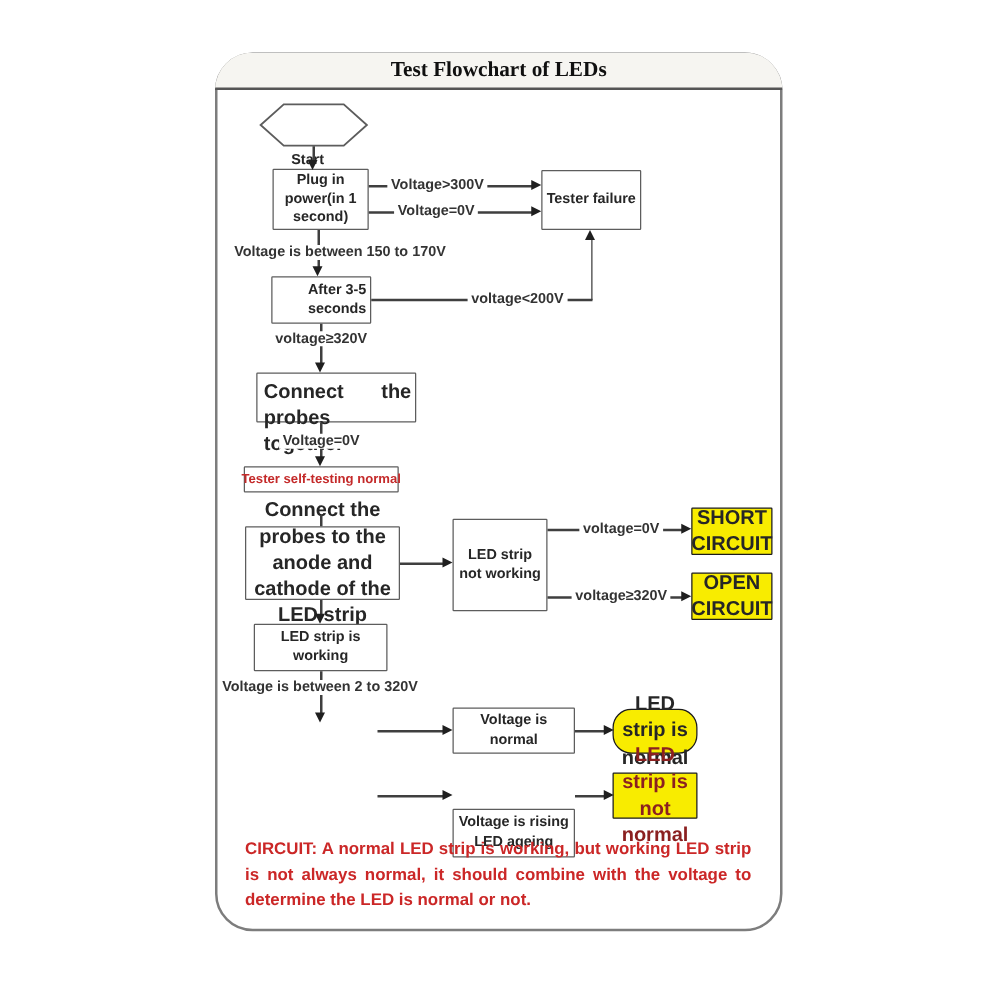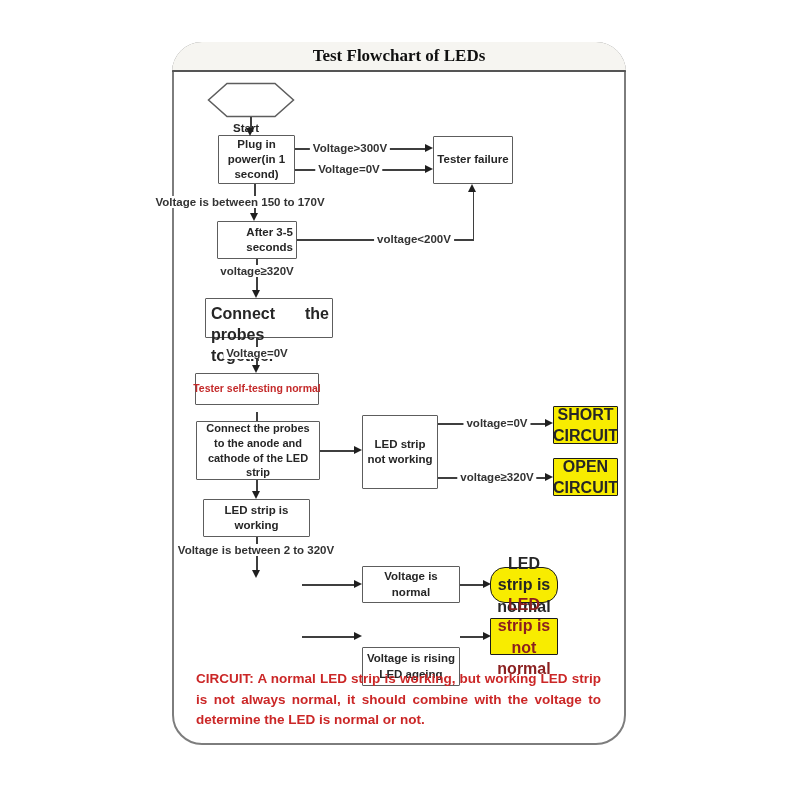--- a/index.html
+++ b/index.html
@@ -50,37 +50,37 @@
       <polygon points="20,1.5 68,1.5 86.5,18 68,34.5 20,34.5 1.5,18" fill="#ffffff" stroke="#5d5d5d" stroke-width="1.5"></polygon>
     </svg>
     <div class="hex-text">Start
 Testing</div>
   </div>
 
   <div class="node" style="left:218px;top:135px;width:77px;height:49px;">Plug in power(in 1 second)</div>
   <div class="node" style="left:433px;top:136px;width:80px;height:48px;">Tester failure</div>
   <div class="node" style="left:217px;top:221px;width:80px;height:38px;text-align:right;">After 3-5 seconds</div>
   <div class="node justify-box" style="left:205px;top:298px;width:128px;height:40px;font-size:16px;">Connect the probes together</div>
-  <div class="node red-text" style="left:195px;top:373px;width:124px;height:32px;">Tester self-testing normal</div>
-  <div class="node" style="left:196px;top:421px;width:124px;height:59px;font-size:11px;">Connect the probes to the anode and cathode of the LED strip</div>
+  <div class="node red-text" style="left:195px;top:373px;width:124px;height:21px;">Tester self-testing normal</div>
+  <div class="node" style="left:196px;top:421px;width:124px;height:59px;font-size:16px;">Connect the probes to the anode and cathode of the LED strip</div>
   <div class="node" style="left:362px;top:415px;width:76px;height:74px;">LED strip not working</div>
   <div class="node yellow" style="left:553px;top:406px;width:65px;height:38px;">SHORT CIRCUIT</div>
   <div class="node yellow" style="left:553px;top:458px;width:65px;height:38px;">OPEN CIRCUIT</div>
   <div class="node" style="left:203px;top:499px;width:107px;height:38px;">LED strip is working</div>
   <div class="node" style="left:362px;top:566px;width:98px;height:37px;">Voltage is normal</div>
   <div class="node" style="left:362px;top:617px;width:98px;height:39px;margin-top:30px;">Voltage is rising LED ageing</div>
   <div class="node yellow" style="left:490px;top:567px;width:68px;height:36px;font-weight:700;border-radius:15px;">LED strip is normal</div>
   <div class="node yellow dark-red-text" style="left:490px;top:618px;width:68px;height:37px;">LED strip is not normal</div>
 
   <div class="vline" style="left:250px;top:117px;height:12px;"></div>
   <div class="ah ah-d" style="left:246px;top:128px;"></div>
 
   <div class="vline" style="left:254px;top:184px;height:30px;"></div>
   <div class="ah ah-d" style="left:250px;top:213px;"></div>
-  <div class="elabel" style="left:240px;top:196px;">Voltage is between 150 to 170V</div>
+  <div class="elabel" style="left:272px;top:196px;">Voltage is between 150 to 170V</div>
 
   <div class="vline" style="left:256px;top:259px;height:32px;"></div>
   <div class="ah ah-d" style="left:252px;top:290px;"></div>
   <div class="elabel" style="left:257px;top:265px;">voltage≥320V</div>
 
   <div class="vline" style="left:256px;top:338px;height:28px;"></div>
   <div class="ah ah-d" style="left:252px;top:365px;"></div>
   <div class="elabel" style="left:257px;top:347px;">Voltage=0V</div>
 
   <div class="vline" style="left:256px;top:412px;height:9px;"></div>

